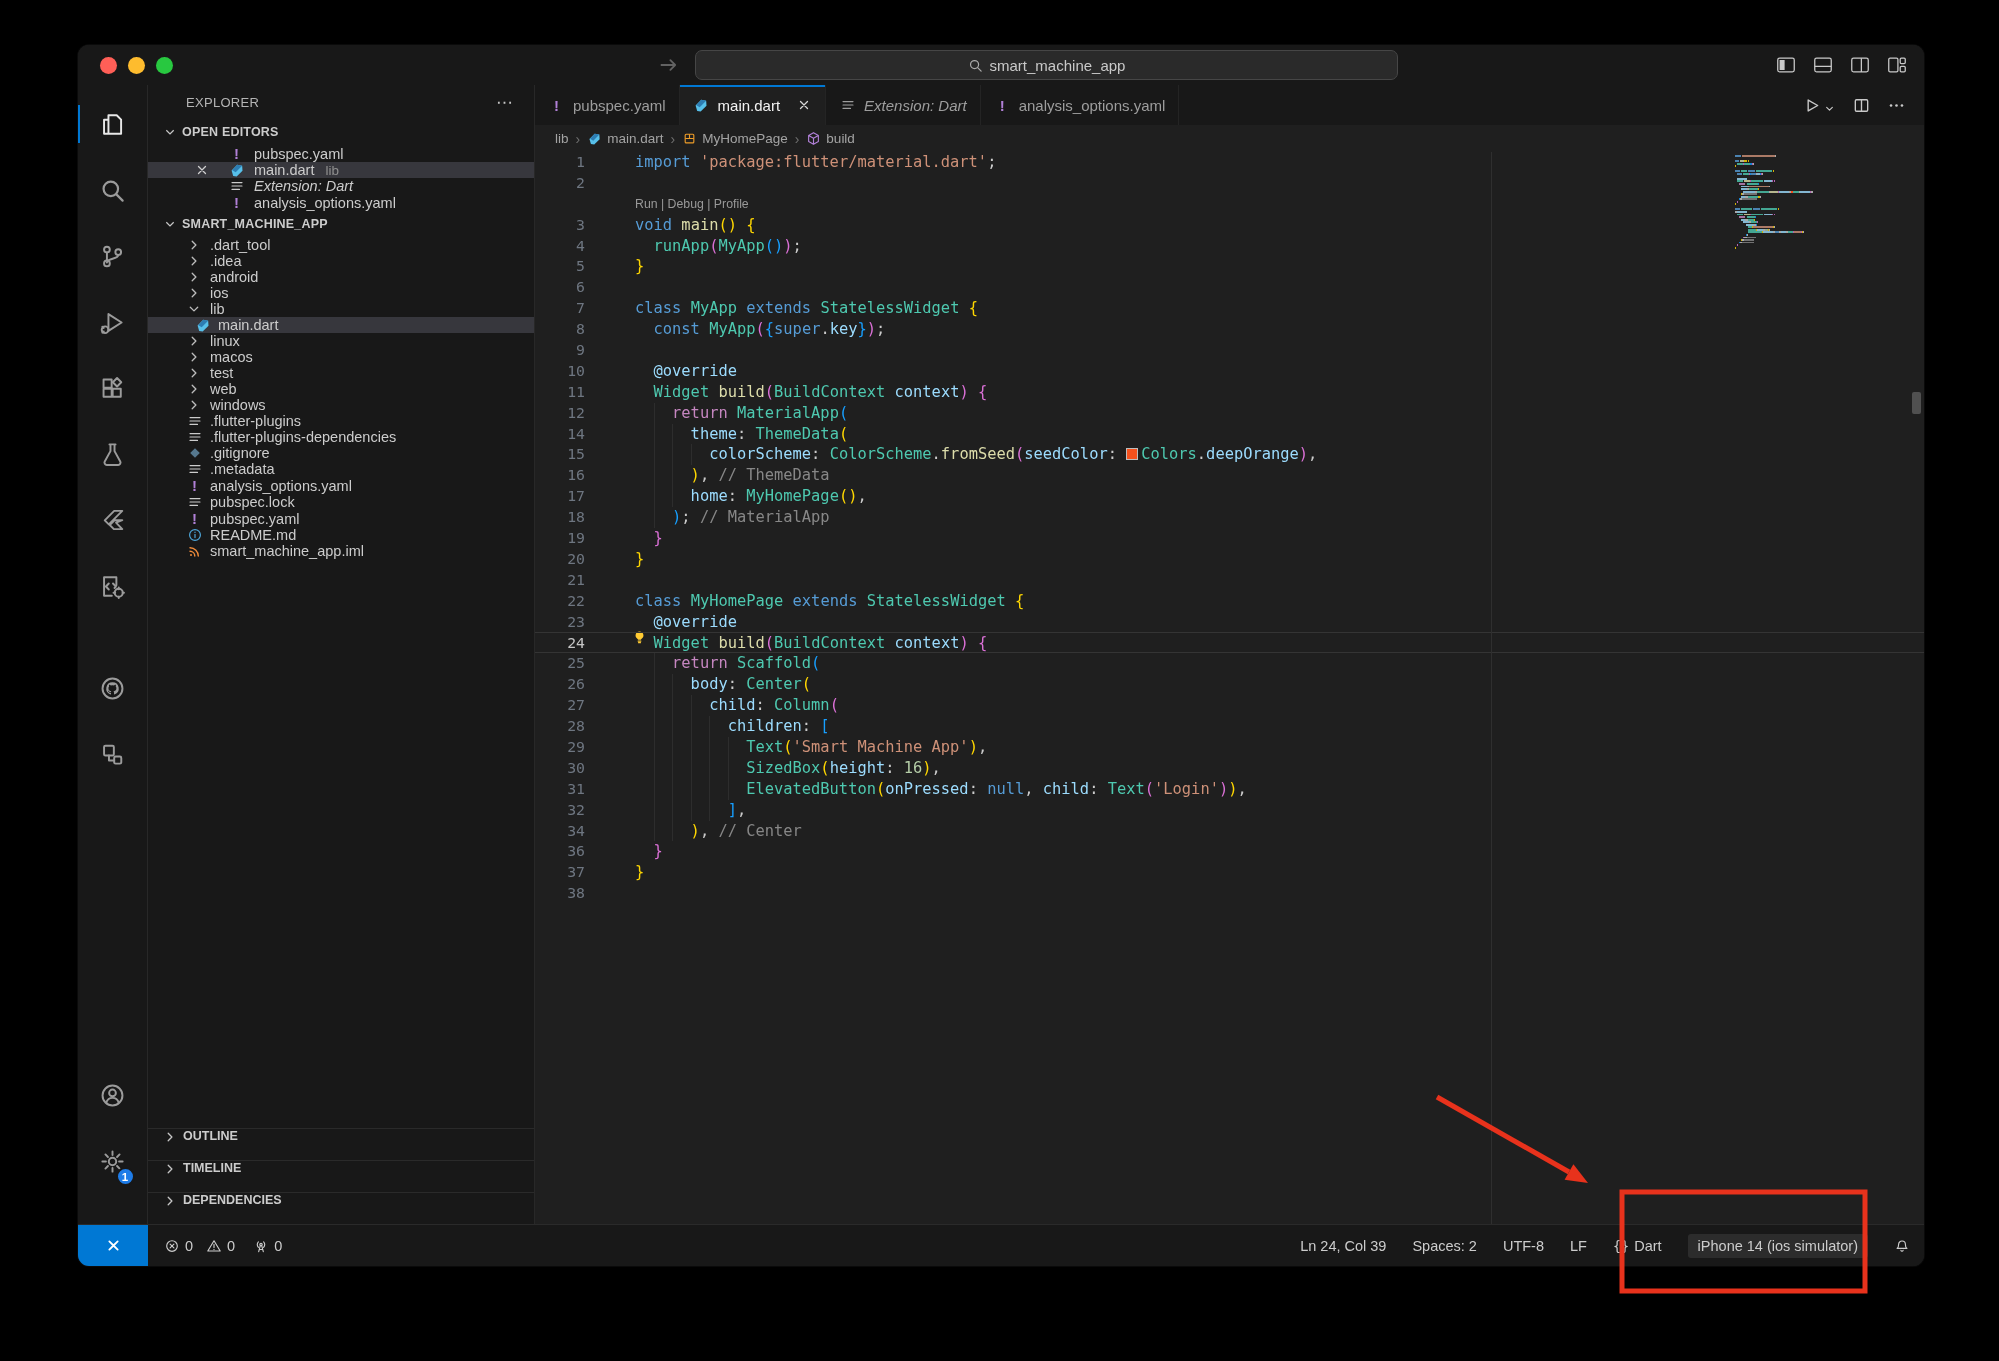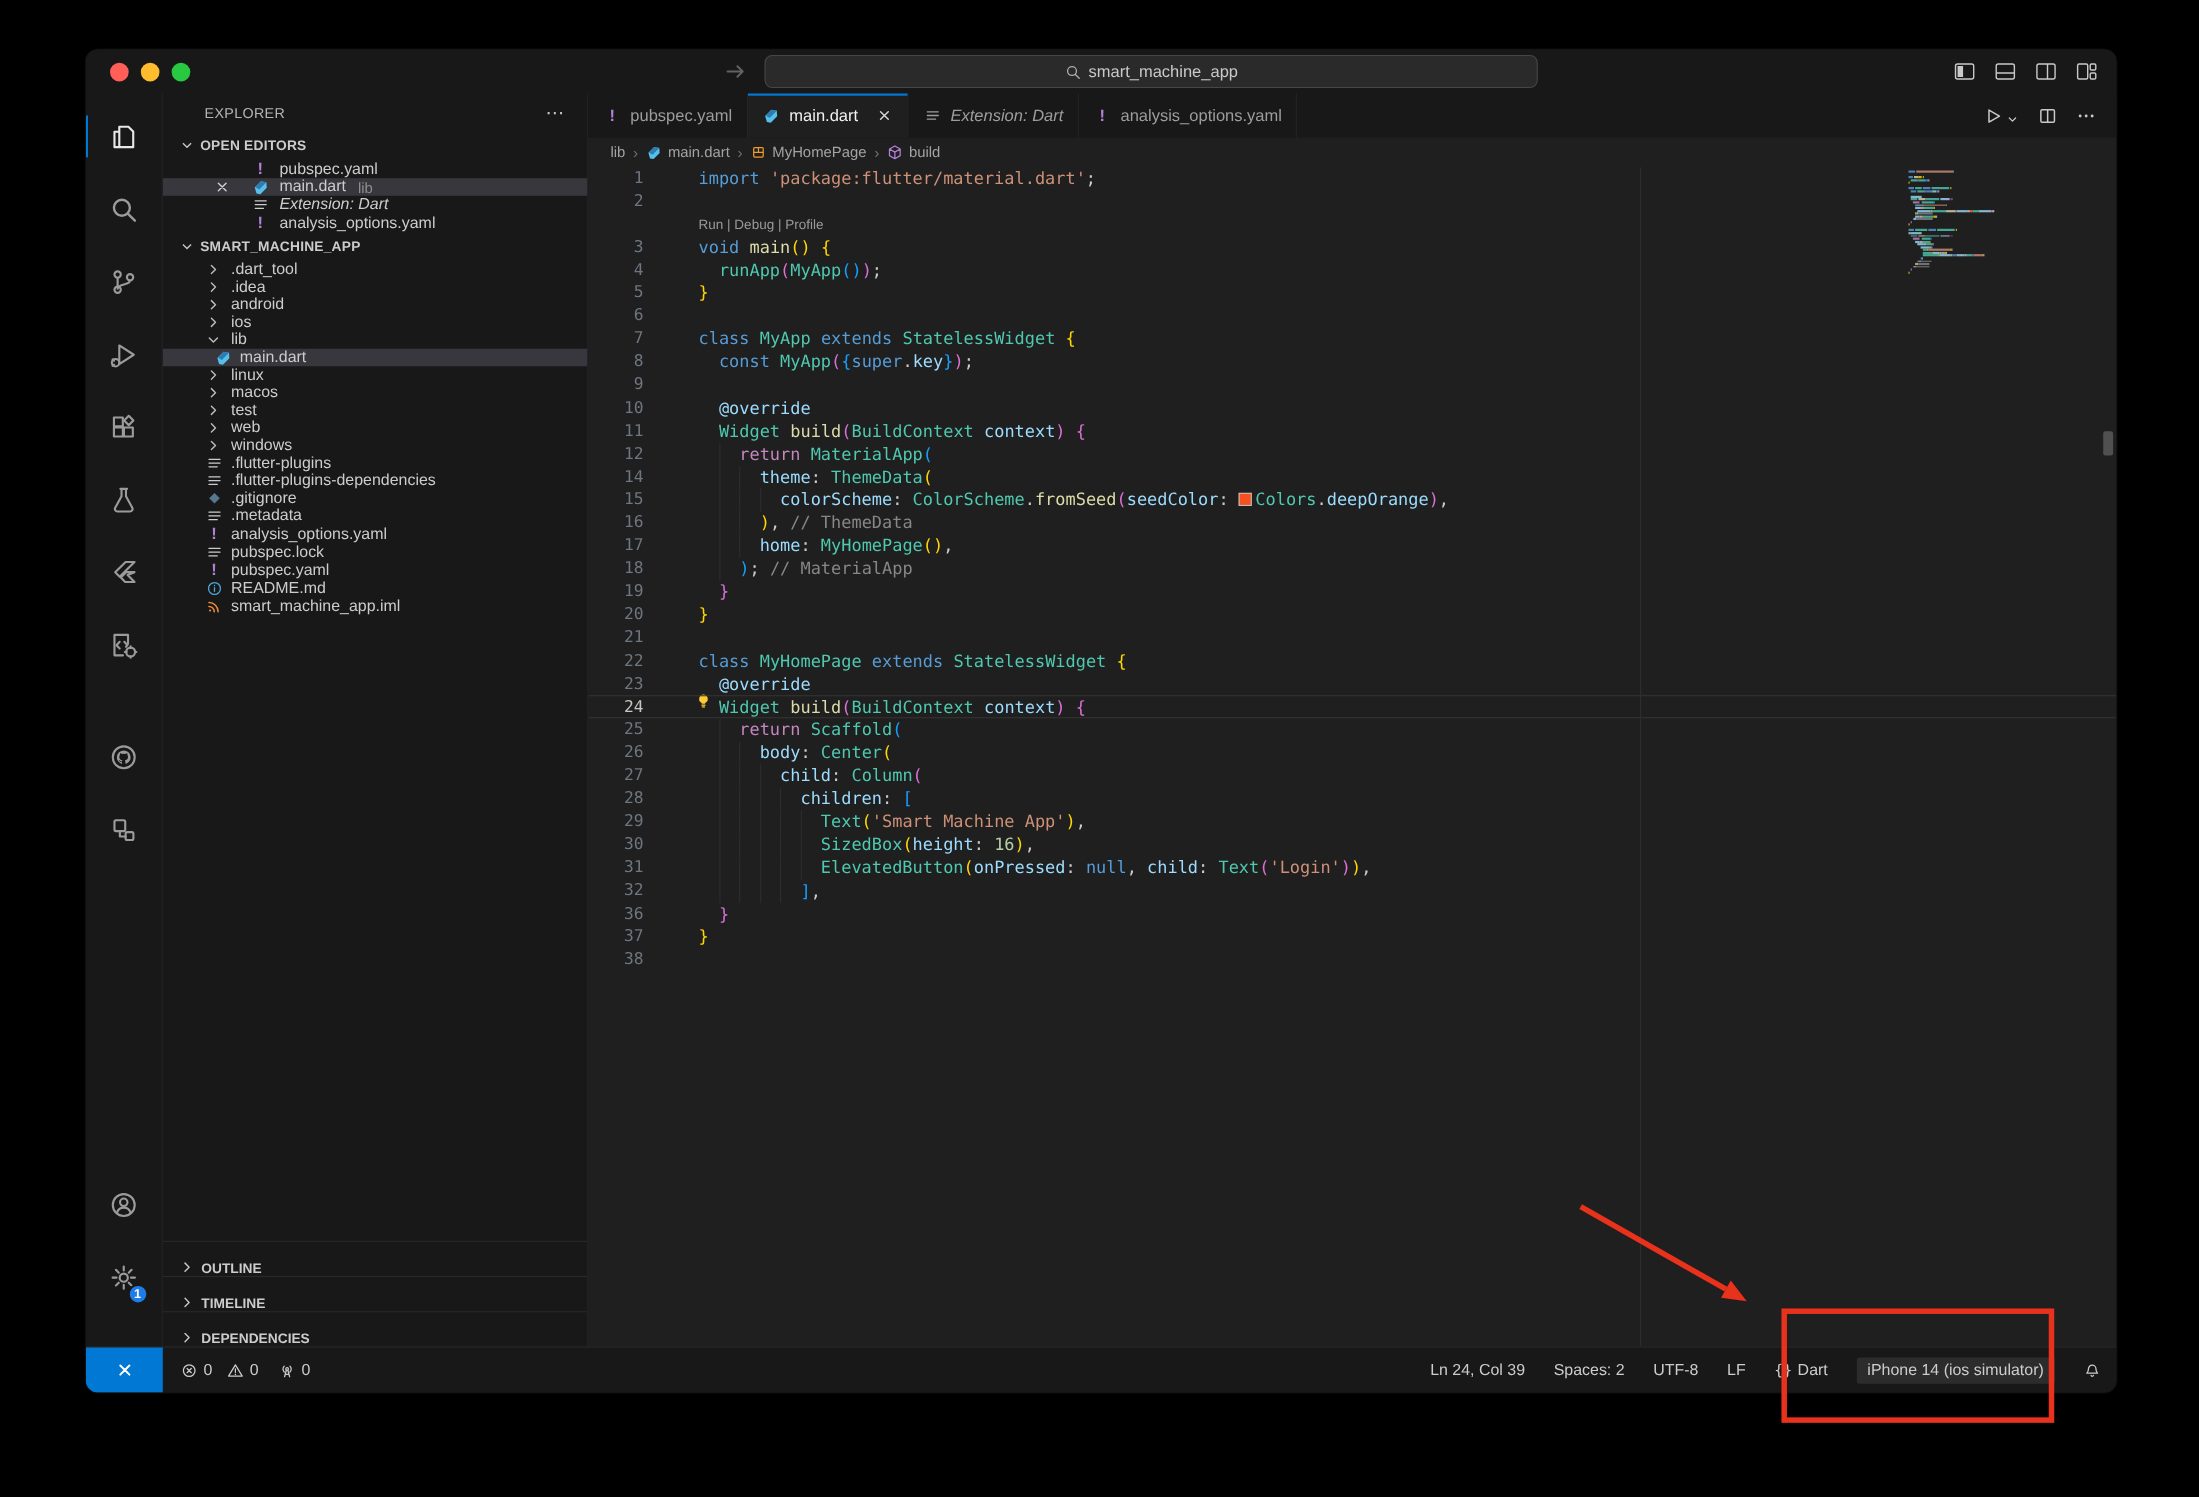--- a/index.html
+++ b/index.html
@@ -40,21 +40,21 @@
 .fi{width:17px;display:flex;justify-content:center;flex:0 0 17px}
 .fi svg{width:16px;height:16px}
 .fi-yaml{color:#b180d7;font-weight:700;font-size:15px;font-style:normal}
 .it{font-style:italic}
 .detail{color:#8f8f8f;font-size:13.5px;margin-left:2px}
 .tree-row{flex:0 0 25.6px;display:flex;align-items:center;padding-left:38px;gap:7px}
 .tree-row.child{padding-left:46px}
 .tree-row.sel{background:#37373d}
 .tree-row .chev{width:17px;flex:0 0 17px;color:#bcbcbc;display:flex}
 .sidebar-bottom{margin-top:auto}
-.panel-row{height:32px;display:flex;align-items:flex-end;gap:5px;padding-left:14px;font-weight:700;font-size:12.5px;color:#cccccc;border-top:1px solid #2a2a2a}
+.panel-row{height:32px;display:flex;align-items:flex-start;gap:5px;padding-left:14px;font-weight:700;font-size:12.5px;color:#cccccc;border-top:1px solid #2a2a2a}
 .panel-row svg{width:16px;height:16px;color:#c5c5c5}
 
 .editor{flex:1;display:flex;flex-direction:column;background:#1f1f1f;min-width:0}
 .tabbar{flex:0 0 40px;background:#181818;display:flex}
 .tab{display:flex;align-items:center;gap:8px;padding:0 13px;border-right:1px solid #242424;color:#9d9d9d;font-size:15px;position:relative;background:#181818}
 .tab.active{background:#1f1f1f;color:#f2f2f2}
 .tab.active::before{content:"";position:absolute;top:0;left:0;right:0;height:1.5px;background:var(--accent)}
 .tab .tclose{margin-left:8px;width:16px;height:16px;color:#d8d8d8}
 .tab .tclose svg{width:16px;height:16px}
 .tab-actions{margin-left:auto;display:flex;align-items:center;gap:16px;padding-right:18px;color:#c9c9c9}
@@ -602,20 +602,21 @@
                   </svg></span><span class="c-prop">@override</span></span></div>
             <div class="code-row cur"><span class="gutter">24</span><span><span class="c-d">  </span><span class="c-type">Widget</span><span class="c-d"> </span><span class="c-fn">build</span><span class="c-b2">(</span><span class="c-type">BuildContext</span><span class="c-d"> </span><span class="c-prop">context</span><span class="c-b2">)</span><span class="c-d"> </span><span class="c-b2">{</span></span></div>
             <div class="code-row"><span class="gutter">25</span><span class="guide" style="left: calc(2ch + 100px);"></span><span><span class="c-d">    </span><span class="c-ctrl">return</span><span class="c-d"> </span><span class="c-type">Scaffold</span><span class="c-b3">(</span></span></div>
             <div class="code-row"><span class="gutter">26</span><span class="guide" style="left: calc(2ch + 100px);"></span><span class="guide" style="left: calc(4ch + 100px);"></span><span><span class="c-d">      </span><span class="c-prop">body</span><span class="c-d">: </span><span class="c-type">Center</span><span class="c-b1">(</span></span></div>
             <div class="code-row"><span class="gutter">27</span><span class="guide" style="left: calc(2ch + 100px);"></span><span class="guide" style="left: calc(4ch + 100px);"></span><span class="guide" style="left: calc(6ch + 100px);"></span><span><span class="c-d">        </span><span class="c-prop">child</span><span class="c-d">: </span><span class="c-type">Column</span><span class="c-b2">(</span></span></div>
             <div class="code-row"><span class="gutter">28</span><span class="guide" style="left: calc(2ch + 100px);"></span><span class="guide" style="left: calc(4ch + 100px);"></span><span class="guide" style="left: calc(6ch + 100px);"></span><span class="guide" style="left: calc(8ch + 100px);"></span><span><span class="c-d">          </span><span class="c-prop">children</span><span class="c-d">: </span><span class="c-b3">[</span></span></div>
             <div class="code-row"><span class="gutter">29</span><span class="guide" style="left: calc(2ch + 100px);"></span><span class="guide" style="left: calc(4ch + 100px);"></span><span class="guide" style="left: calc(6ch + 100px);"></span><span class="guide" style="left: calc(8ch + 100px);"></span><span class="guide" style="left: calc(10ch + 100px);"></span><span><span class="c-d">            </span><span class="c-type">Text</span><span class="c-b1">(</span><span class="c-str">'Smart Machine App'</span><span class="c-b1">)</span><span class="c-d">,</span></span></div>
             <div class="code-row"><span class="gutter">30</span><span class="guide" style="left: calc(2ch + 100px);"></span><span class="guide" style="left: calc(4ch + 100px);"></span><span class="guide" style="left: calc(6ch + 100px);"></span><span class="guide" style="left: calc(8ch + 100px);"></span><span class="guide" style="left: calc(10ch + 100px);"></span><span><span class="c-d">            </span><span class="c-type">SizedBox</span><span class="c-b1">(</span><span class="c-prop">height</span><span class="c-d">: </span><span class="c-num">16</span><span class="c-b1">)</span><span class="c-d">,</span></span></div>
             <div class="code-row"><span class="gutter">31</span><span class="guide" style="left: calc(2ch + 100px);"></span><span class="guide" style="left: calc(4ch + 100px);"></span><span class="guide" style="left: calc(6ch + 100px);"></span><span class="guide" style="left: calc(8ch + 100px);"></span><span class="guide" style="left: calc(10ch + 100px);"></span><span><span class="c-d">            </span><span class="c-type">ElevatedButton</span><span class="c-b1">(</span><span class="c-prop">onPressed</span><span class="c-d">: </span><span class="c-kw">null</span><span class="c-d">, </span><span class="c-prop">child</span><span class="c-d">: </span><span class="c-type">Text</span><span class="c-b2">(</span><span class="c-str">'Login'</span><span class="c-b2">)</span><span class="c-b1">)</span><span class="c-d">,</span></span></div>
             <div class="code-row"><span class="gutter">32</span><span class="guide" style="left: calc(2ch + 100px);"></span><span class="guide" style="left: calc(4ch + 100px);"></span><span class="guide" style="left: calc(6ch + 100px);"></span><span class="guide" style="left: calc(8ch + 100px);"></span><span><span class="c-d">          </span><span class="c-b3">]</span><span class="c-d">,</span></span></div>
+            <div class="code-row"><span class="gutter">34</span><span class="guide" style="left: calc(2ch + 100px);"></span><span class="guide" style="left: calc(4ch + 100px);"></span><span><span class="c-d">      </span><span class="c-b1">)</span><span class="c-d">, </span><span class="c-cmt">// Center</span></span></div>
             <div class="code-row"><span class="gutter">36</span><span><span class="c-d">  </span><span class="c-b2">}</span></span></div>
             <div class="code-row"><span class="gutter">37</span><span><span class="c-b1">}</span></span></div>
             <div class="code-row"><span class="gutter">38</span><span></span></div>
           </div>
         <div class="ruler"></div>
         <div class="minimap" id="minimap">
             <div class="mm-row">
               <span class="mm-seg" style="width: 6.3px; background: rgb(86, 156, 214); opacity: 0.8;"></span>
               <span class="mm-seg" style="width: 1.05px;"></span>
               <span class="mm-seg" style="width: 32.55px; background: rgb(206, 145, 120); opacity: 0.8;"></span>

